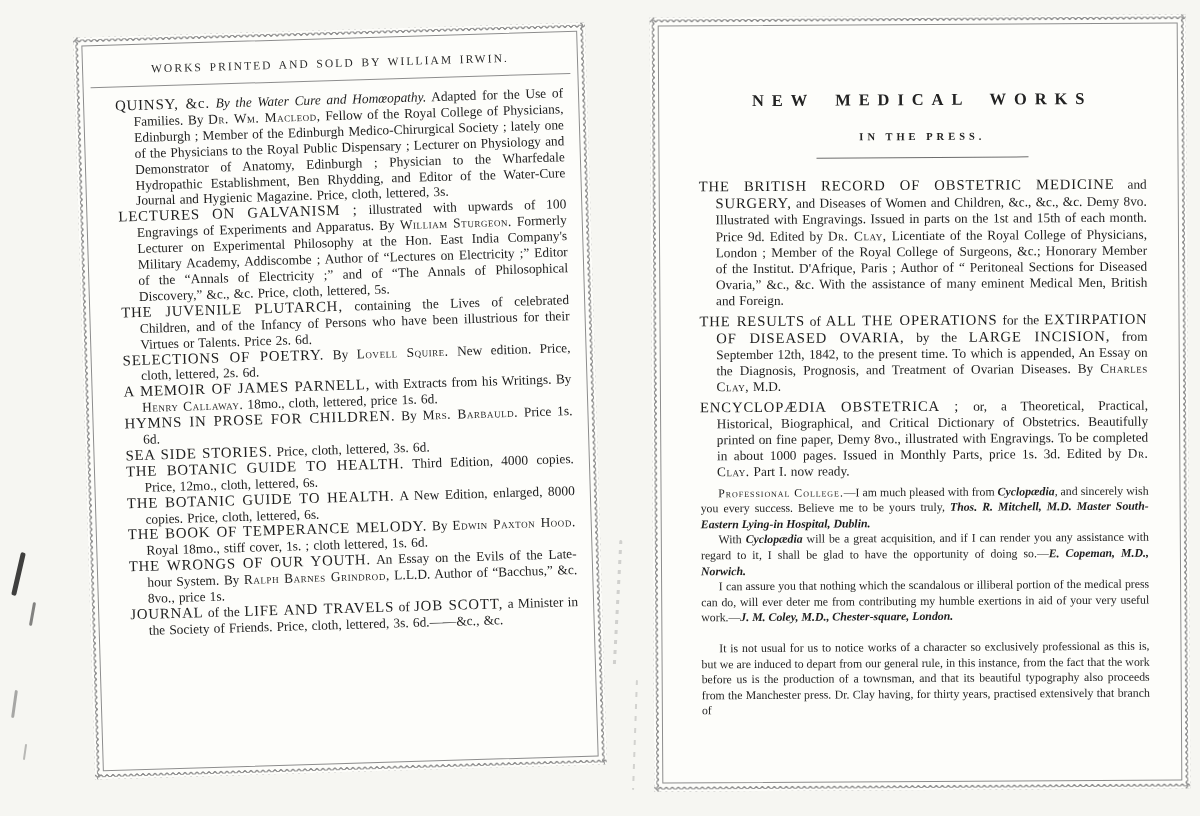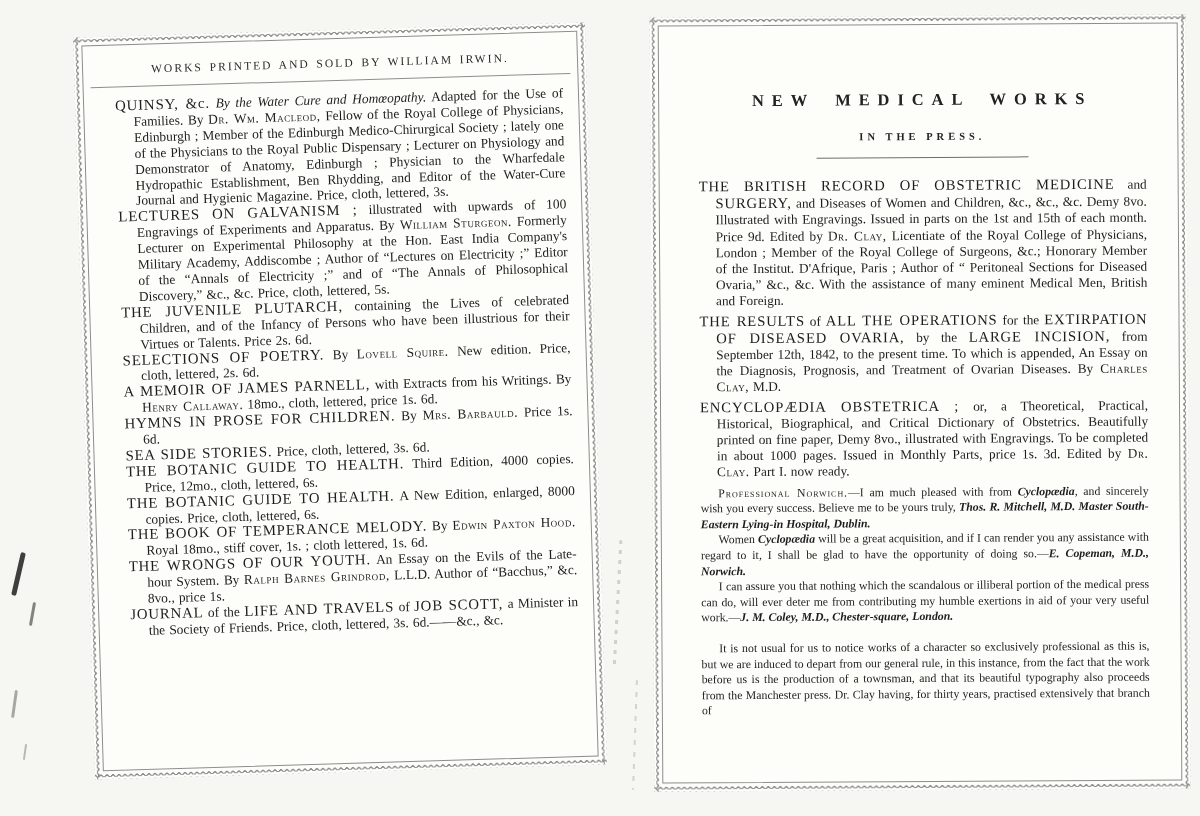--- a/index.html
+++ b/index.html
@@ -155,22 +155,22 @@
       <div class="rp-subtitle">IN THE PRESS.</div>
       <hr class="rp-rule">
 
       <div class="rp-body">
         <p class="entry"><span class="seg-caps">THE BRITISH RECORD OF OBSTETRIC MEDICINE</span><span> and </span><span class="seg-caps">SURGERY,</span><span> and Diseases of Women and Children, &amp;c., &amp;c., &amp;c. Demy 8vo. Illustrated with Engravings. Issued in parts on the 1st and 15th of each month. Price 9d. Edited by </span><span class="seg-sc">Dr. Clay,</span><span> Licentiate of the Royal College of Physicians, London ; Member of the Royal College of Surgeons, &amp;c.; Honorary Member of the Institut. D'Afrique, Paris ; Author of “ Peritoneal Sections for Diseased Ovaria,” &amp;c., &amp;c. With the assistance of many eminent Medical Men, British and Foreign.</span></p>
         <p class="entry"><span class="seg-caps">THE RESULTS</span><span> of </span><span class="seg-caps">ALL THE OPERATIONS</span><span> for the </span><span class="seg-caps">EXTIRPATION OF DISEASED OVARIA,</span><span> by the </span><span class="seg-caps">LARGE INCISION,</span><span> from September 12th, 1842, to the present time.  To which is appended, An Essay on the Diagnosis, Prognosis, and Treatment of Ovarian Diseases. By </span><span class="seg-sc">Charles Clay,</span><span> M.D.</span></p>
         <p class="entry"><span class="seg-caps">ENCYCLOPÆDIA OBSTETRICA ;</span><span> or, a Theoretical, Practical, Historical, Biographical, and Critical Dictionary of Obstetrics. Beautifully printed on fine paper, Demy 8vo., illustrated with Engravings. To be completed in about 1000 pages. Issued in Monthly Parts, price 1s. 3d. Edited by </span><span class="seg-sc">Dr. Clay.</span><span> Part I. now ready.</span></p>
       </div>
 
       <div class="testimonials">
-        <p class="testimonial"><span class="seg-sc">Professional Norwich.</span><span>—I am much pleased with from </span><span class="seg-it">Cyclopædia</span><span>, and sincerely wish you every success.  Believe me to be yours truly, </span><span class="seg-it">Thos. R. Mitchell, M.D. Master South-Eastern Lying-in Hospital, Dublin.</span></p>
-        <p class="testimonial"><span>Women </span><span class="seg-it">Cyclopædia</span><span> will be a great acquisition, and if I can render you any assistance with regard to it, I shall be glad to have the opportunity of doing so.—</span><span class="seg-it">E. Copeman, M.D., Norwich.</span></p>
+        <p class="testimonial"><span class="seg-sc">Professional College.</span><span>—I am much pleased with from </span><span class="seg-it">Cyclopædia</span><span>, and sincerely wish you every success.  Believe me to be yours truly, </span><span class="seg-it">Thos. R. Mitchell, M.D. Master South-Eastern Lying-in Hospital, Dublin.</span></p>
+        <p class="testimonial"><span>With </span><span class="seg-it">Cyclopædia</span><span> will be a great acquisition, and if I can render you any assistance with regard to it, I shall be glad to have the opportunity of doing so.—</span><span class="seg-it">E. Copeman, M.D., Norwich.</span></p>
         <p class="testimonial"><span>I can assure you that nothing which the scandalous or illiberal portion of the medical press can do, will ever deter me from contributing my humble exertions in aid of your very useful work.—</span><span class="seg-it">J. M. Coley, M.D., Chester-square, London.</span></p>
         <p class="testimonial closing-note"><span>It is not usual for us to notice works of a character so exclusively professional as this is, but we are induced to depart from our general rule, in this instance, from the fact that the work before us is the production of a townsman, and that its beautiful typography also proceeds from the Manchester press.  Dr. Clay having, for thirty years, practised extensively that branch of</span></p>
       </div>
     </div>
   </div>
 
   <div class="artifact a1"></div>
   <div class="artifact a2"></div>
   <div class="artifact a3"></div>
   <div class="artifact a4"></div>

